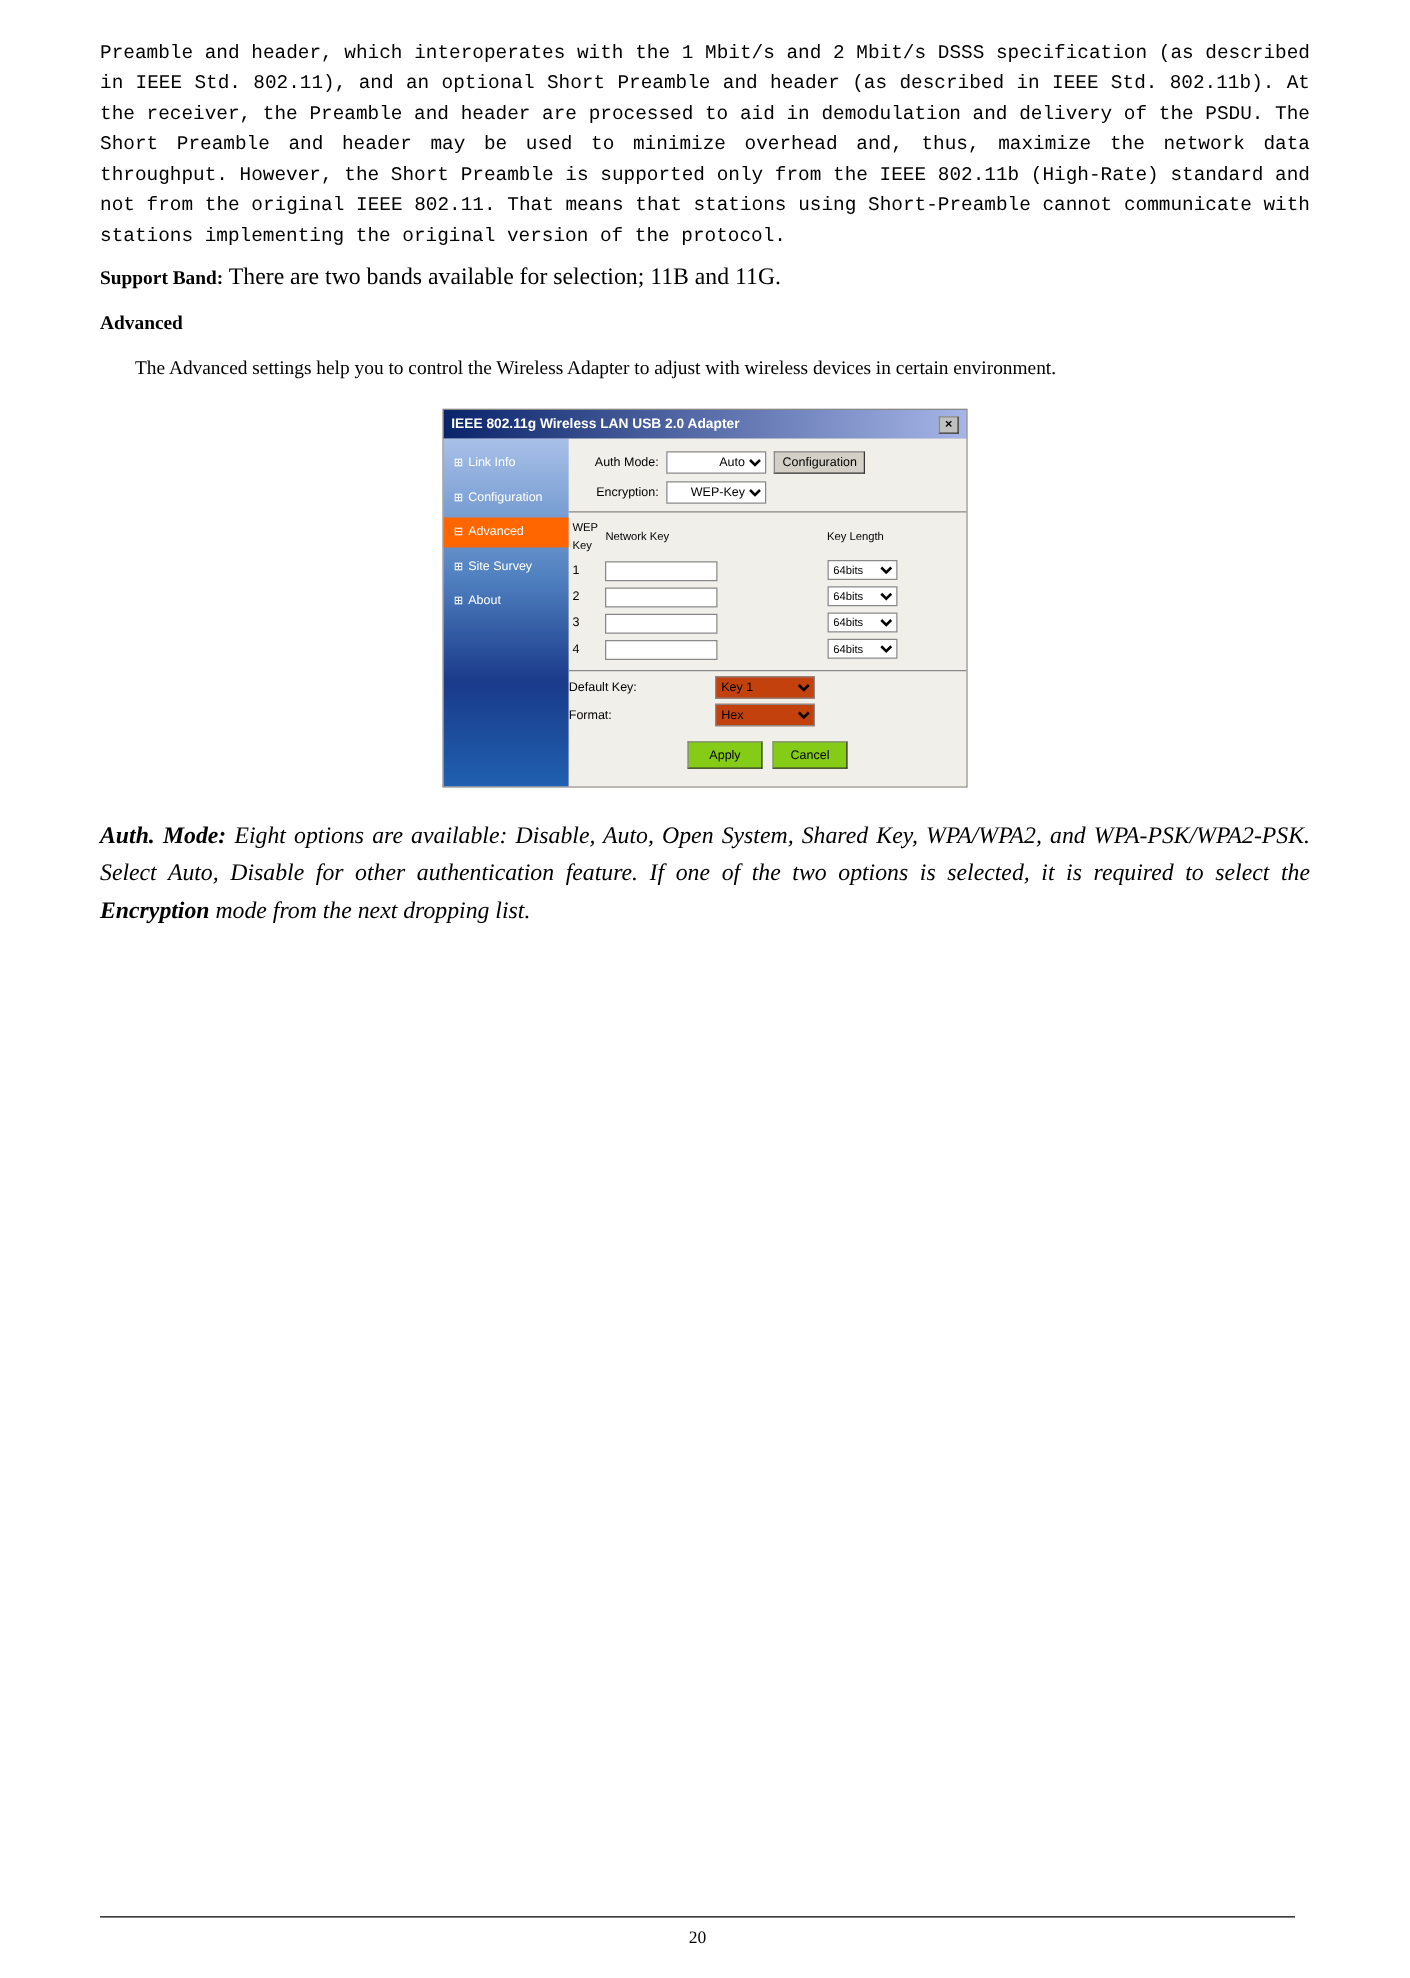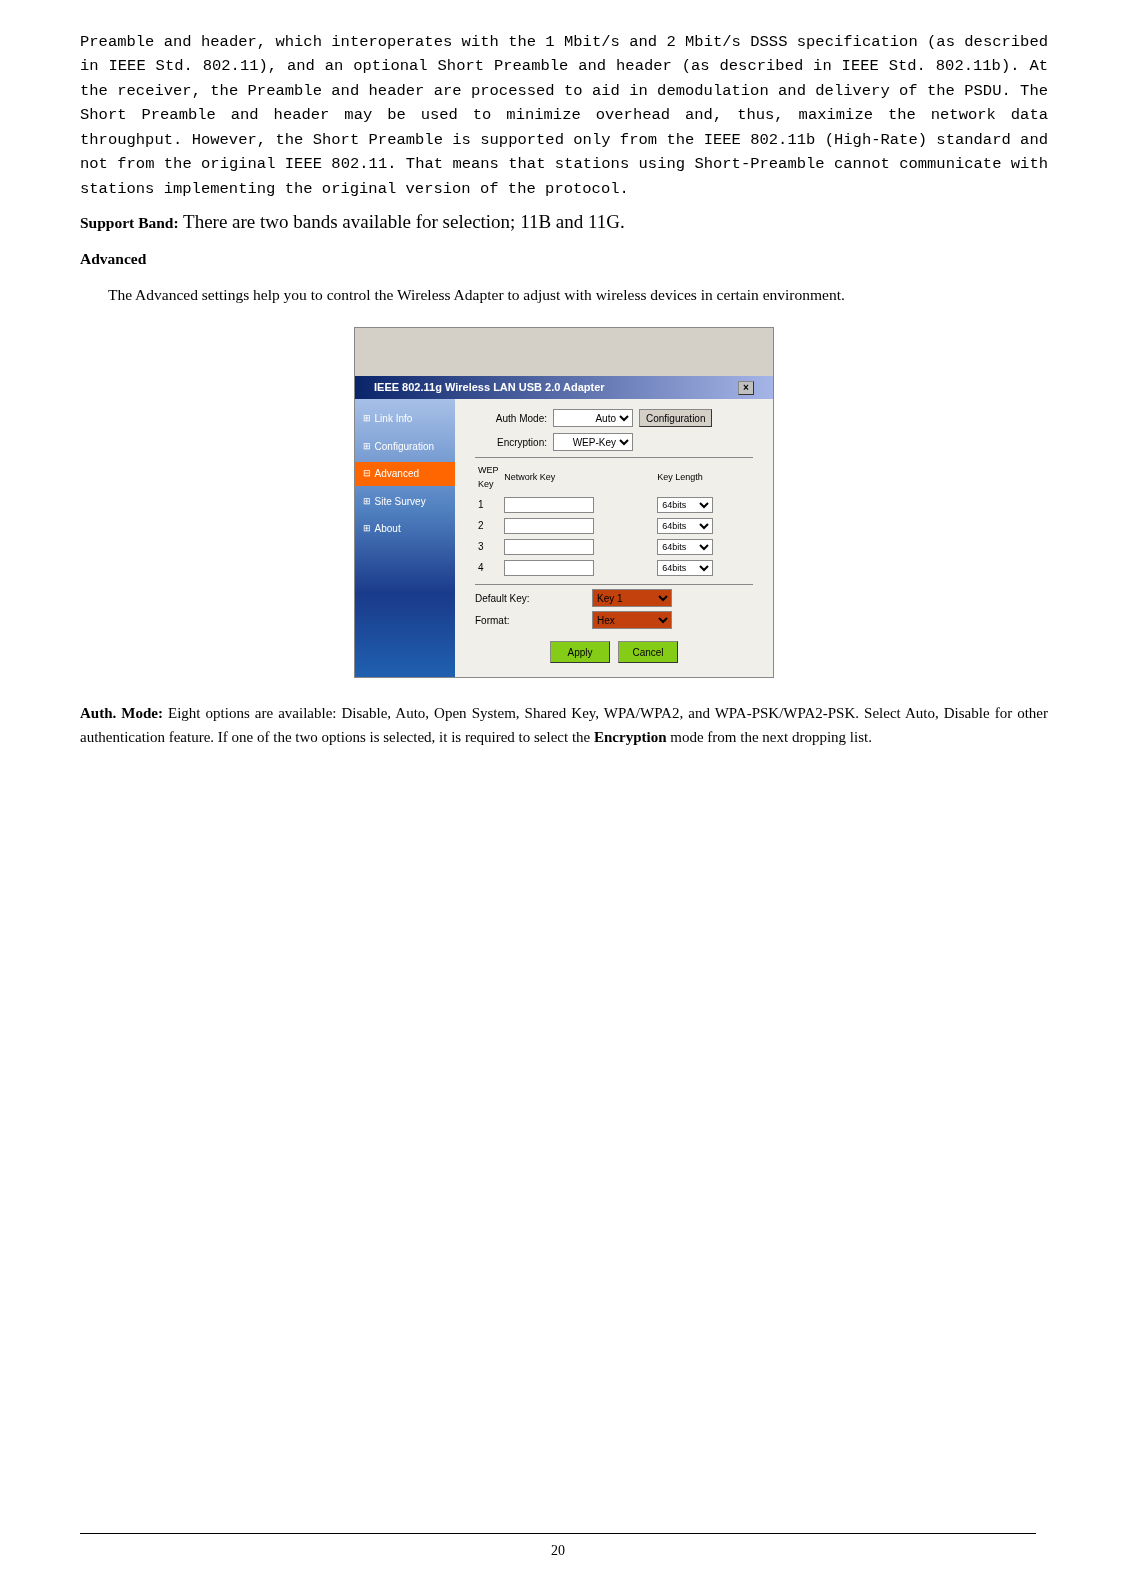--- a/index.html
+++ b/index.html
@@ -69,27 +69,26 @@
       width: 420px;
       border: 1px solid #888;
       background: #d4d0c8;
       font-family: Arial, Helvetica, sans-serif;
       font-size: 11px;
     }
 
     .dialog-titlebar {
       background: linear-gradient(to right, #0a246a, #a6b5e7);
       color: white;
-      padding: 3px 19px;
+      padding: 3px 6px;
       display: flex;
       align-items: center;
       justify-content: space-between;
       font-size: 11px;
       font-weight: bold;
-      margin-top: 48px;
     }
 
     .dialog-title-text {
       font-size: 11px;
     }
 
     .dialog-close-btn {
       width: 16px;
       height: 14px;
       background: #c0c0c0;
@@ -130,21 +129,21 @@
       background: #ff6600;
       color: white;
     }
 
     .dialog-sidebar-item .icon-small {
       font-size: 9px;
     }
 
     .dialog-main {
       flex: 1;
-      padding: 10px 20px;
+      padding: 10px 0;
       background: #f0efea;
     }
 
     .dialog-row {
       display: flex;
       align-items: center;
       margin-bottom: 6px;
       gap: 6px;
     }
 
@@ -252,22 +251,23 @@
       border: 1px outset #888;
       cursor: pointer;
     }
 
     .auth-mode-section {
       margin-bottom: 18px;
     }
 
     .auth-mode-text {
       text-align: justify;
-      font-size: 15px;
+      font-size: 19px;
       line-height: 1.58;
+      font-style: italic;
     }
 
     .bold-inline {
       font-weight: bold;
     }
 
     .page-footer {
       position: absolute;
       bottom: 20px;
       left: 0;

